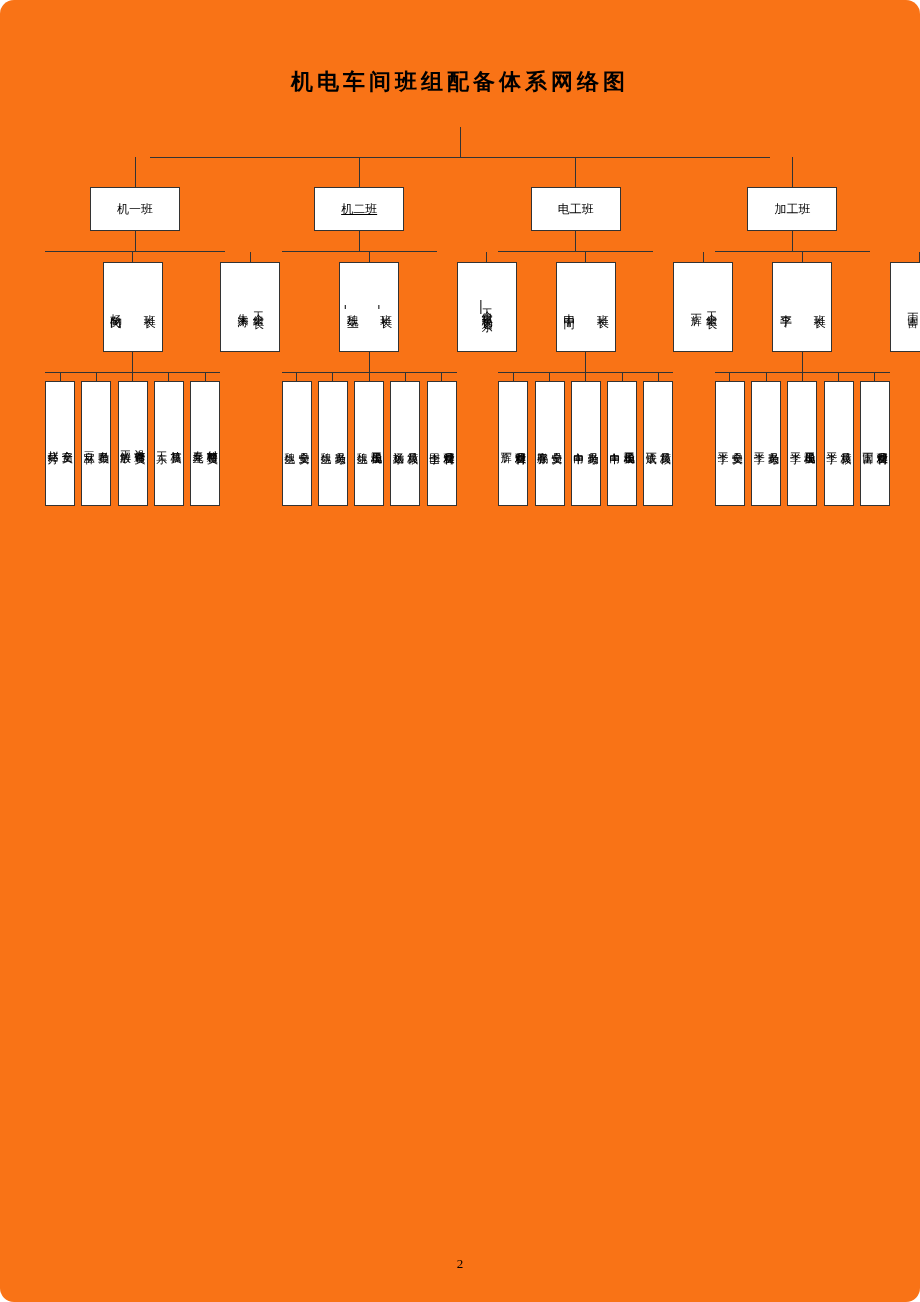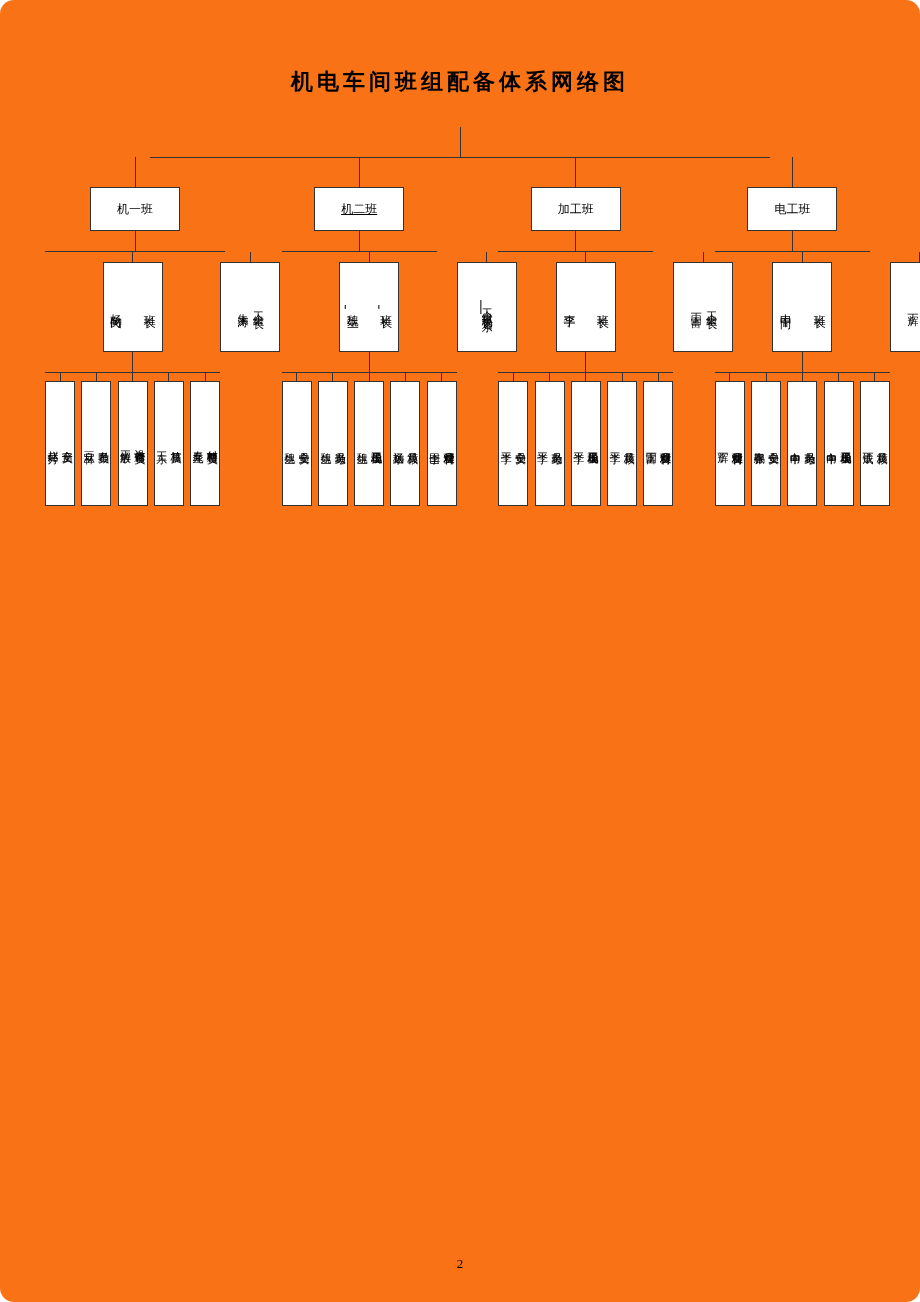--- a/index.html
+++ b/index.html
@@ -267,130 +267,130 @@
             <div class="box box-level2" style="width:60px; height:90px;">
               <span style="writing-mode:vertical-rl; text-orientation:upright; font-size:11px;">工会组长杨远东</span>
             </div>
           </div>
         </div>
       </div>
 
       <div class="group-container" style="width:195px;">
         <div class="connector-v" style="height:30px;"></div>
         <div class="box box-level1">
-          <span>加工班</span>
+          <span>电工班</span>
         </div>
         <div class="connector-v" style="height:20px;"></div>
 
         <div style="position:relative; width:155px; height:1px; background:#333;"></div>
 
         <div class="level2-row" style="width:155px; justify-content:space-between;">
           <div class="level2-item">
             <div class="connector-v" style="height:10px;"></div>
             <div class="box box-level2" style="width:60px; height:90px;">
-              <span style="writing-mode:vertical-rl; text-orientation:upright; font-size:12px;">班长<br><br>李平</span>
+              <span style="writing-mode:vertical-rl; text-orientation:upright; font-size:12px;">班长<br><br>申中向</span>
             </div>
             <div class="connector-v" style="height:20px;"></div>
             <div style="width:175px; height:1px; background:#333;"></div>
             <div class="level3-row" style="width:175px; justify-content:space-between;">
               <div class="level3-item">
                 <div class="connector-v" style="height:8px;"></div>
                 <div class="box" style="width:30px; height:125px;">
-                  <span style="writing-mode:vertical-rl; text-orientation:upright; font-size:11px; line-height:1.3;">安全员<br>李平</span>
-                </div>
-              </div>
-              <div class="level3-item">
-                <div class="connector-v" style="height:8px;"></div>
-                <div class="box" style="width:30px; height:125px;">
-                  <span style="writing-mode:vertical-rl; text-orientation:upright; font-size:11px; line-height:1.3;">考勤员<br>李平</span>
-                </div>
-              </div>
-              <div class="level3-item">
-                <div class="connector-v" style="height:8px;"></div>
-                <div class="box" style="width:30px; height:125px;">
-                  <span style="writing-mode:vertical-rl; text-orientation:upright; font-size:11px; line-height:1.3;">现场工检员<br>李平</span>
-                </div>
-              </div>
-              <div class="level3-item">
-                <div class="connector-v" style="height:8px;"></div>
-                <div class="box" style="width:30px; height:125px;">
-                  <span style="writing-mode:vertical-rl; text-orientation:upright; font-size:11px; line-height:1.3;">核算员<br>李平</span>
-                </div>
-              </div>
-              <div class="level3-item">
-                <div class="connector-v" style="height:8px;"></div>
-                <div class="box" style="width:30px; height:125px;">
-                  <span style="writing-mode:vertical-rl; text-orientation:upright; font-size:11px; line-height:1.3;">材料管理员<br>丁国富</span>
-                </div>
-              </div>
-            </div>
-          </div>
-          <div class="level2-item">
-            <div class="connector-v" style="height:10px;"></div>
-            <div class="box box-level2" style="width:60px; height:90px;">
-              <span style="writing-mode:vertical-rl; text-orientation:upright; font-size:11px;">工会组长<br>丁国富</span>
+                  <span style="writing-mode:vertical-rl; text-orientation:upright; font-size:11px; line-height:1.3;">材料管理员<br>丁辉</span>
+                </div>
+              </div>
+              <div class="level3-item">
+                <div class="connector-v" style="height:8px;"></div>
+                <div class="box" style="width:30px; height:125px;">
+                  <span style="writing-mode:vertical-rl; text-orientation:upright; font-size:11px; line-height:1.3;">安全员<br>张春鹏</span>
+                </div>
+              </div>
+              <div class="level3-item">
+                <div class="connector-v" style="height:8px;"></div>
+                <div class="box" style="width:30px; height:125px;">
+                  <span style="writing-mode:vertical-rl; text-orientation:upright; font-size:11px; line-height:1.3;">考勤员<br>申中向</span>
+                </div>
+              </div>
+              <div class="level3-item">
+                <div class="connector-v" style="height:8px;"></div>
+                <div class="box" style="width:30px; height:125px;">
+                  <span style="writing-mode:vertical-rl; text-orientation:upright; font-size:11px; line-height:1.3;">现场工检员<br>申中向</span>
+                </div>
+              </div>
+              <div class="level3-item">
+                <div class="connector-v" style="height:8px;"></div>
+                <div class="box" style="width:30px; height:125px;">
+                  <span style="writing-mode:vertical-rl; text-orientation:upright; font-size:11px; line-height:1.3;">核算员<br>丁铁成</span>
+                </div>
+              </div>
+            </div>
+          </div>
+          <div class="level2-item">
+            <div class="connector-v" style="height:10px;"></div>
+            <div class="box box-level2" style="width:60px; height:90px;">
+              <span style="writing-mode:vertical-rl; text-orientation:upright; font-size:11px;">工会组长<br>丁辉</span>
             </div>
           </div>
         </div>
       </div>
 
       <div class="group-container" style="width:195px;">
         <div class="connector-v" style="height:30px;"></div>
         <div class="box box-level1">
-          <span>电工班</span>
+          <span>加工班</span>
         </div>
         <div class="connector-v" style="height:20px;"></div>
 
         <div style="position:relative; width:155px; height:1px; background:#333;"></div>
 
         <div class="level2-row" style="width:155px; justify-content:space-between;">
           <div class="level2-item">
             <div class="connector-v" style="height:10px;"></div>
             <div class="box box-level2" style="width:60px; height:90px;">
-              <span style="writing-mode:vertical-rl; text-orientation:upright; font-size:12px;">班长<br><br>申中向</span>
+              <span style="writing-mode:vertical-rl; text-orientation:upright; font-size:12px;">班长<br><br>李平</span>
             </div>
             <div class="connector-v" style="height:20px;"></div>
             <div style="width:175px; height:1px; background:#333;"></div>
             <div class="level3-row" style="width:175px; justify-content:space-between;">
               <div class="level3-item">
                 <div class="connector-v" style="height:8px;"></div>
                 <div class="box" style="width:30px; height:125px;">
-                  <span style="writing-mode:vertical-rl; text-orientation:upright; font-size:11px; line-height:1.3;">材料管理员<br>丁辉</span>
-                </div>
-              </div>
-              <div class="level3-item">
-                <div class="connector-v" style="height:8px;"></div>
-                <div class="box" style="width:30px; height:125px;">
-                  <span style="writing-mode:vertical-rl; text-orientation:upright; font-size:11px; line-height:1.3;">安全员<br>张春鹏</span>
-                </div>
-              </div>
-              <div class="level3-item">
-                <div class="connector-v" style="height:8px;"></div>
-                <div class="box" style="width:30px; height:125px;">
-                  <span style="writing-mode:vertical-rl; text-orientation:upright; font-size:11px; line-height:1.3;">考勤员<br>申中向</span>
-                </div>
-              </div>
-              <div class="level3-item">
-                <div class="connector-v" style="height:8px;"></div>
-                <div class="box" style="width:30px; height:125px;">
-                  <span style="writing-mode:vertical-rl; text-orientation:upright; font-size:11px; line-height:1.3;">现场工检员<br>申中向</span>
-                </div>
-              </div>
-              <div class="level3-item">
-                <div class="connector-v" style="height:8px;"></div>
-                <div class="box" style="width:30px; height:125px;">
-                  <span style="writing-mode:vertical-rl; text-orientation:upright; font-size:11px; line-height:1.3;">核算员<br>丁铁成</span>
-                </div>
-              </div>
-            </div>
-          </div>
-          <div class="level2-item">
-            <div class="connector-v" style="height:10px;"></div>
-            <div class="box box-level2" style="width:60px; height:90px;">
-              <span style="writing-mode:vertical-rl; text-orientation:upright; font-size:11px;">工会组长<br>丁辉</span>
+                  <span style="writing-mode:vertical-rl; text-orientation:upright; font-size:11px; line-height:1.3;">安全员<br>李平</span>
+                </div>
+              </div>
+              <div class="level3-item">
+                <div class="connector-v" style="height:8px;"></div>
+                <div class="box" style="width:30px; height:125px;">
+                  <span style="writing-mode:vertical-rl; text-orientation:upright; font-size:11px; line-height:1.3;">考勤员<br>李平</span>
+                </div>
+              </div>
+              <div class="level3-item">
+                <div class="connector-v" style="height:8px;"></div>
+                <div class="box" style="width:30px; height:125px;">
+                  <span style="writing-mode:vertical-rl; text-orientation:upright; font-size:11px; line-height:1.3;">现场工检员<br>李平</span>
+                </div>
+              </div>
+              <div class="level3-item">
+                <div class="connector-v" style="height:8px;"></div>
+                <div class="box" style="width:30px; height:125px;">
+                  <span style="writing-mode:vertical-rl; text-orientation:upright; font-size:11px; line-height:1.3;">核算员<br>李平</span>
+                </div>
+              </div>
+              <div class="level3-item">
+                <div class="connector-v" style="height:8px;"></div>
+                <div class="box" style="width:30px; height:125px;">
+                  <span style="writing-mode:vertical-rl; text-orientation:upright; font-size:11px; line-height:1.3;">材料管理员<br>丁国富</span>
+                </div>
+              </div>
+            </div>
+          </div>
+          <div class="level2-item">
+            <div class="connector-v" style="height:10px;"></div>
+            <div class="box box-level2" style="width:60px; height:90px;">
+              <span style="writing-mode:vertical-rl; text-orientation:upright; font-size:11px;">工会组长<br>丁国富</span>
             </div>
           </div>
         </div>
       </div>
 
     </div>
 
   </div>
 
   <div class="page-number">2</div>

